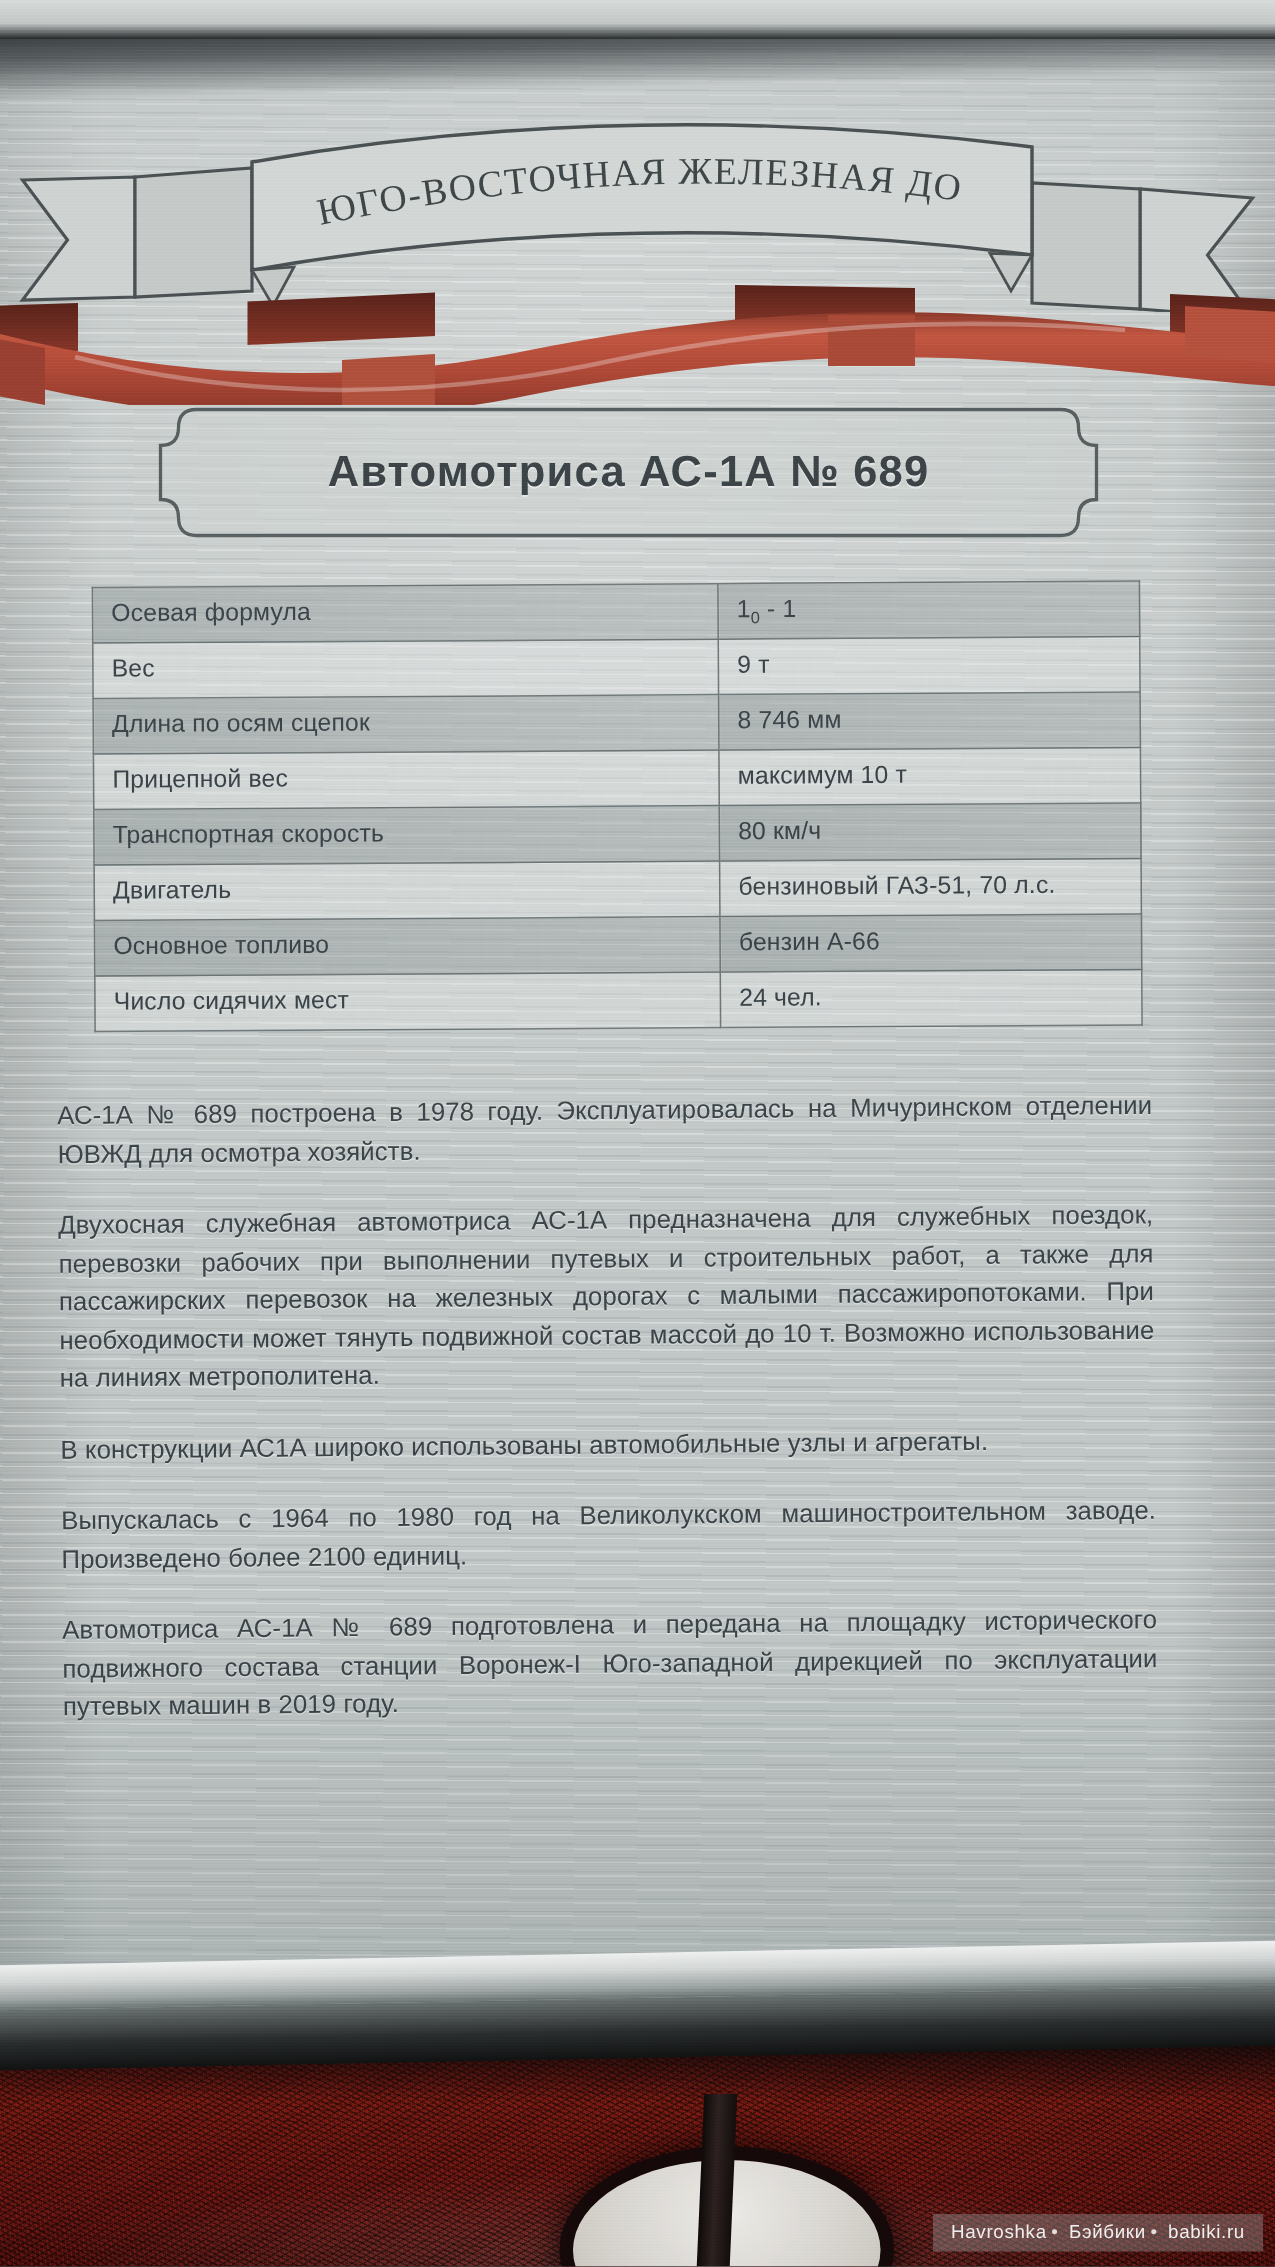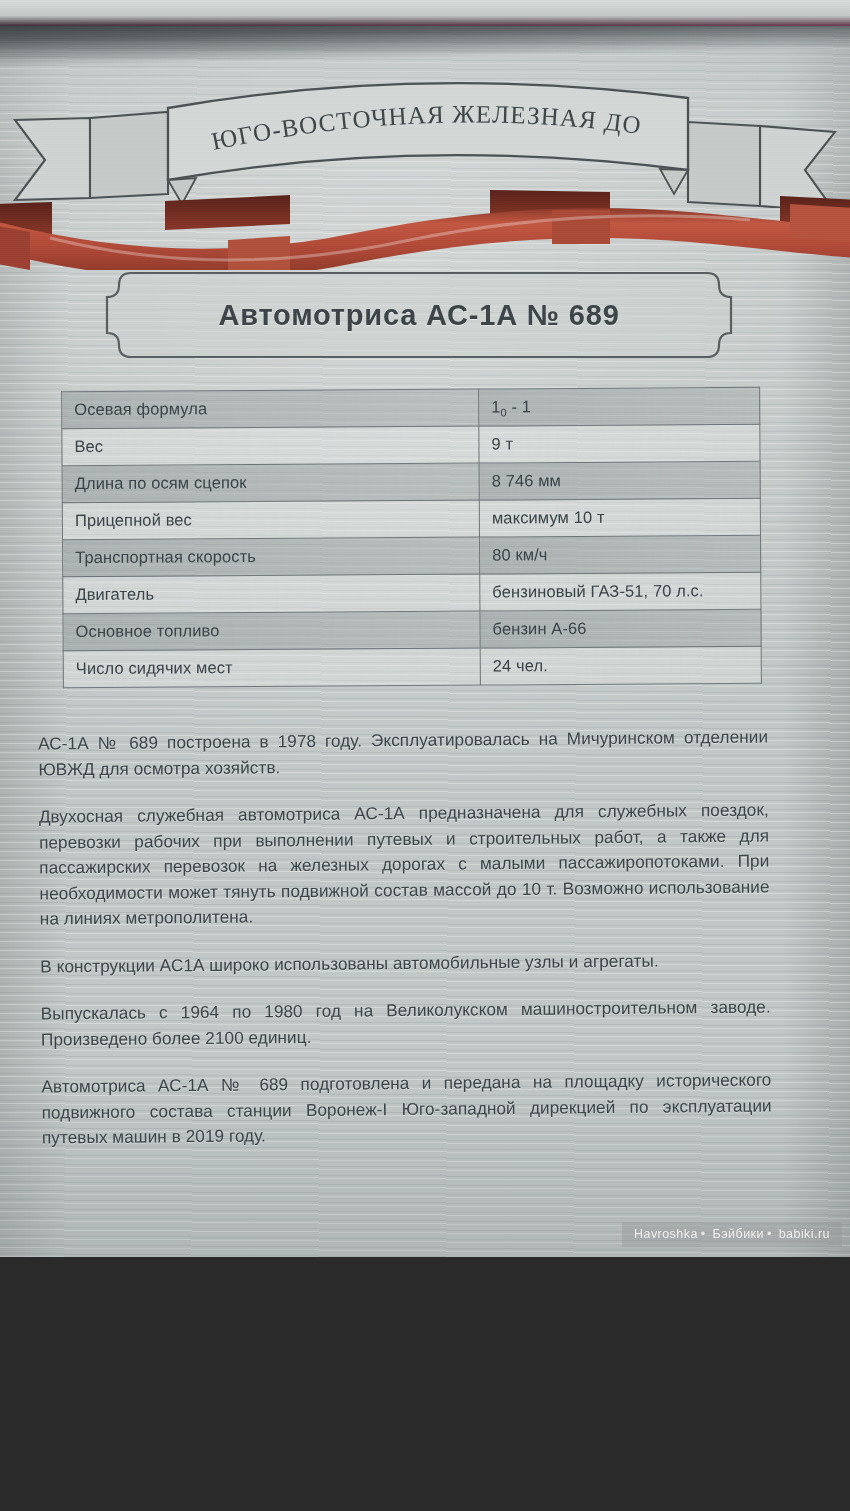--- a/index.html
+++ b/index.html
@@ -4,23 +4,23 @@
 <title>Автомотриса АС-1А № 689</title>
 <style>
   html,body{margin:0;padding:0;background:#2a2a2a;}
   body{
     font-family:"Liberation Sans", sans-serif;
     -webkit-font-smoothing:antialiased;
   }
   #scene{
     position:relative;
     width:850px;
-    height:1257px;
+    height:1511px;
     overflow:hidden;
-    background:#be185d;
+    background:#000000;
     text-decoration:underline;
   }
 
   
   .floor{
     position:absolute;
     left:-40px; right:-40px;
     top:1345px; bottom:-20px;
     background:
       radial-gradient(ellipse 70% 55% at 50% 88%, rgba(255,255,255,.16), rgba(255,255,255,0) 60%),

